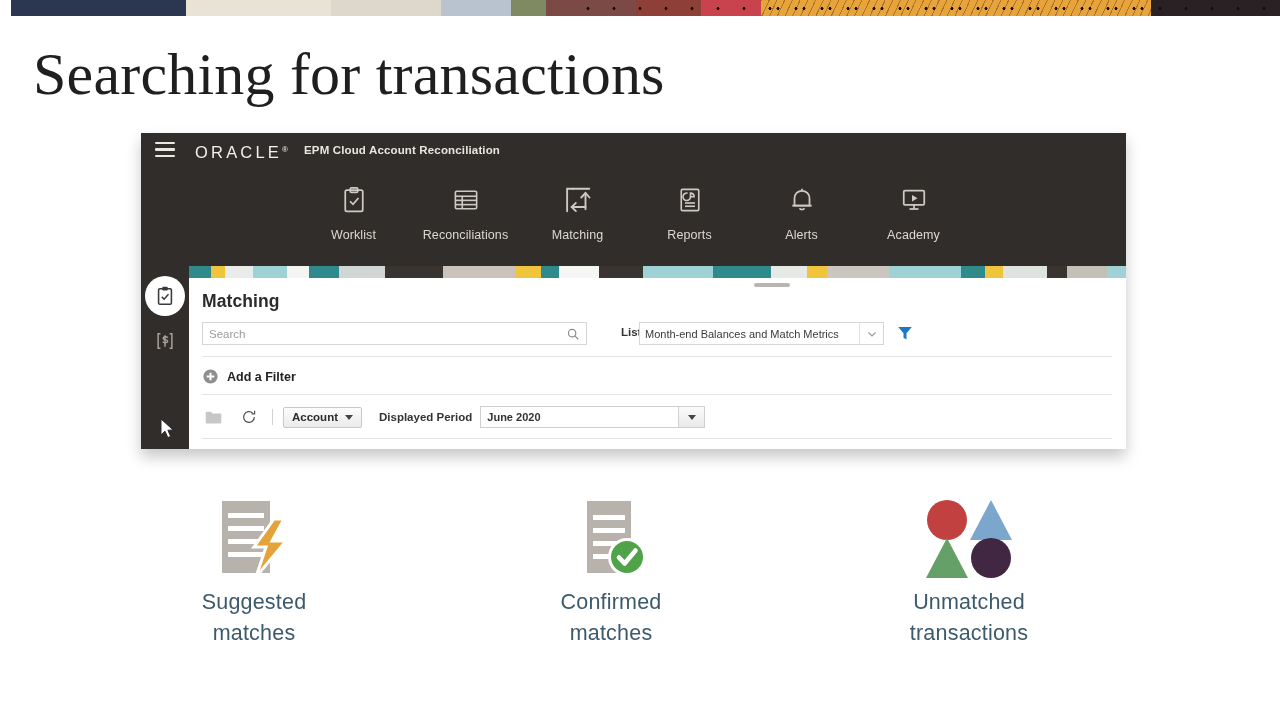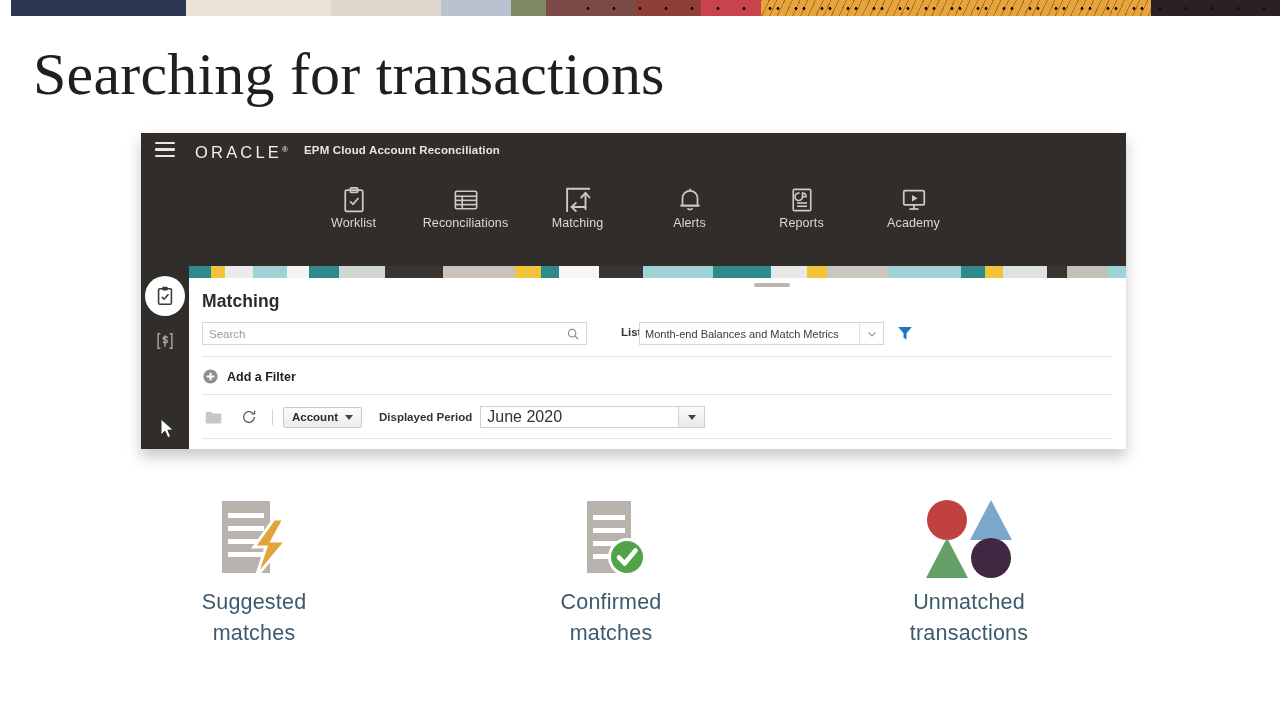--- a/index.html
+++ b/index.html
@@ -65,21 +65,21 @@
   .app-name {
     position:absolute; left: 163px; top: 11px;
     font-size: 11.5px; font-weight: bold; color:#e9e5e1; letter-spacing:.15px;
   }
 
   .navrow {
     position:absolute; left:0; top: 52px; width:985px;
     display:flex; justify-content:center; gap:0;
   }
   .navitem {
-    width: 112px; display:flex; flex-direction:column; align-items:center; gap:1px;
+    width: 112px; display:flex; flex-direction:column; align-items:center; gap:13px;
     cursor:pointer;
   }
   .navitem .nvlabel { font-size: 12.5px; color:#ddd8d3; letter-spacing:.1px; }
   .navicon { width:30px; height:30px; display:block; }
   .navicon svg { width:30px; height:30px; display:block; }
 
   
   .appbody {
     position:absolute; left: 48px; top: 133px; width: 937px; height: 183px;
     background:#fff;
@@ -134,21 +134,21 @@
     border:1px solid #c9c9c9; border-radius:2px;
     display:flex; align-items:center; gap:7px; padding: 0 8px;
     font-size: 11.5px; font-weight:bold; color:#2b2b2b; cursor:pointer;
   }
   .caret-dn { width:0;height:0;border-left:4px solid transparent;border-right:4px solid transparent;border-top:5px solid #444;}
   .dp-label { font-size: 11.5px; font-weight:bold; color:#333; margin-left: 17px; }
   .period-box {
     margin-left: 8px; width: 225px; height: 22px; border:1px solid #cfcfcf; background:#fff;
     display:flex; align-items:center;
   }
-  .period-box .val { flex:1; font-size:16px; color:#333; padding-left:6px; }
+  .period-box .val { flex:1; font-size:11px; color:#333; padding-left:6px;font-weight:bold; }
   .period-box .btn {
     width: 26px; height: 20px; background: linear-gradient(#fbfbfb,#e9e9e9);
     border-left:1px solid #d2d2d2; display:flex;align-items:center;justify-content:center;
   }
 
   
   .rail {
     position:absolute; left:0; top:133px; width:48px; height:183px; background:#312d2a;
   }
   .rail-badge {
@@ -238,40 +238,40 @@
                 <path d="M18 19.4 V6.6"></path>
                 <polyline points="14.6,10 18,6.4 21.2,10"></polyline>
                 <path d="M7 17.6 H18"></path>
                 <polyline points="10.3,14.3 6.9,17.6 10.3,20.9"></polyline>
               </svg>
             </span>
             <span class="nvlabel">Matching</span>
           </div>
           <div class="navitem">
             <span class="navicon">
-              <svg viewBox="0 0 24 24" fill="none" stroke="#cfc9c3" stroke-width="1.4">
-                <path d="M6 16.5 V10.6 a6 6 0 0 1 12 0 V16.5 H6 Z"></path>
-                <line x1="4.2" y1="16.5" x2="19.8" y2="16.5"></line>
-                <path d="M10 18.6 a2.3 2 0 0 0 4 0"></path>
-                <line x1="12" y1="3" x2="12" y2="4.6"></line>
-              </svg>
-            </span>
-            <span class="nvlabel">Alerts</span>
-          </div>
-          <div class="navitem">
-            <span class="navicon">
               <svg viewBox="0 0 24 24" fill="none" stroke="#cfc9c3" stroke-width="1.3">
                 <rect x="5" y="3.5" width="14" height="17" rx="1"></rect>
                 <path d="M12.4 9.4 a3 3 0 1 1 -2.4 -2.9"></path>
                 <path d="M12.4 6.5 a3 3 0 0 1 2.9 2.9 H12.4 Z"></path>
                 <line x1="8" y1="14.4" x2="16" y2="14.4"></line>
                 <line x1="8" y1="17" x2="16" y2="17"></line>
               </svg>
             </span>
             <span class="nvlabel">Reports</span>
+          </div>
+          <div class="navitem">
+            <span class="navicon">
+              <svg viewBox="0 0 24 24" fill="none" stroke="#cfc9c3" stroke-width="1.4">
+                <path d="M6 16.5 V10.6 a6 6 0 0 1 12 0 V16.5 H6 Z"></path>
+                <line x1="4.2" y1="16.5" x2="19.8" y2="16.5"></line>
+                <path d="M10 18.6 a2.3 2 0 0 0 4 0"></path>
+                <line x1="12" y1="3" x2="12" y2="4.6"></line>
+              </svg>
+            </span>
+            <span class="nvlabel">Alerts</span>
           </div>
           <div class="navitem">
             <span class="navicon">
               <svg viewBox="0 0 24 24" fill="none" stroke="#cfc9c3" stroke-width="1.4">
                 <rect x="3.8" y="4.5" width="16.4" height="11.4" rx="1"></rect>
                 <polygon points="10.4,8 14.8,10.6 10.4,13.2" fill="#cfc9c3" stroke="none"></polygon>
                 <line x1="12" y1="15.9" x2="12" y2="19"></line>
                 <line x1="8.4" y1="19.2" x2="15.6" y2="19.2"></line>
               </svg>
             </span>

